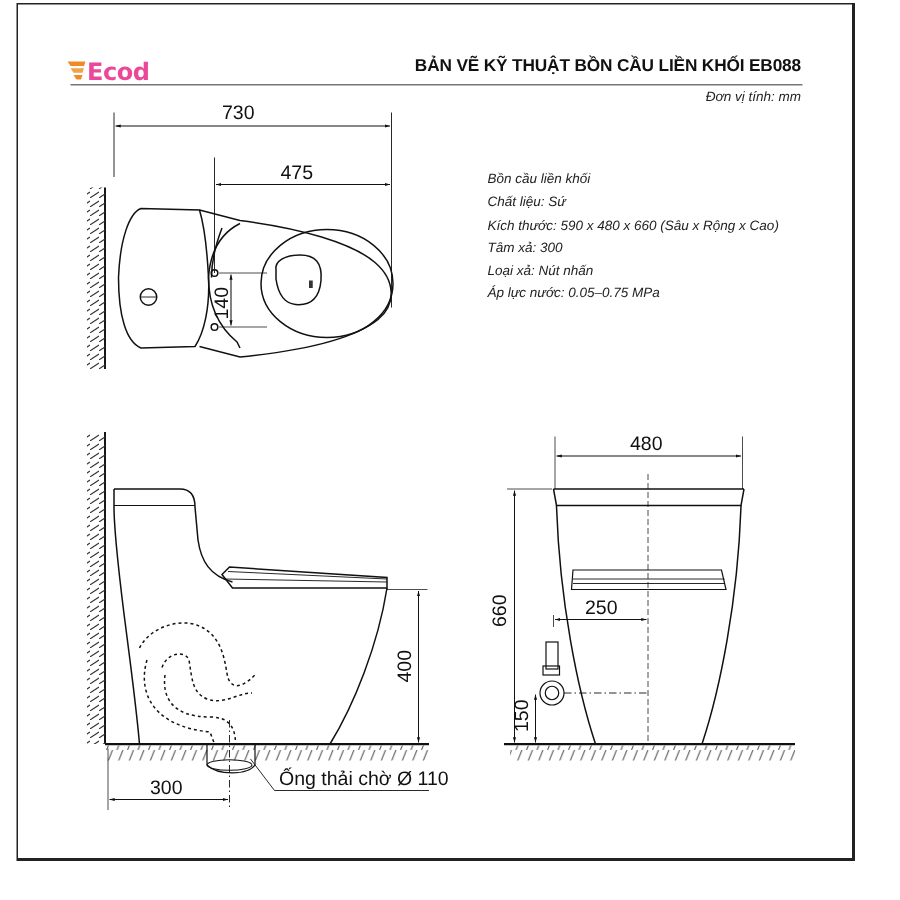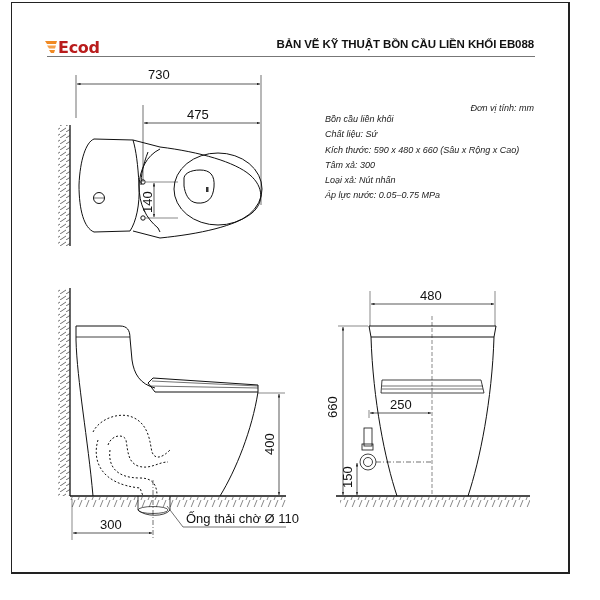--- a/index.html
+++ b/index.html
@@ -1,23 +1,23 @@
 <!DOCTYPE html>
 <html><head>
 <meta charset="utf-8">
 <style>
   html, body { margin:0; padding:0; background:#ffffff; }
   body { width:600px; height:600px; position:relative; overflow:hidden; font-family:"Liberation Sans", sans-serif; color:#111; }
   .frame { position:absolute; left:11px; top:2px; width:559px; height:572px; border:1px solid #222; border-bottom:2px solid #222; border-right:2px solid #222; box-sizing:border-box; }
   .logo { position:absolute; left:45px; top:37px; height:20px; display:flex; align-items:center; }
   .logo-mark { width:12px; height:14px; position:relative; margin-right:1px; }
-  .logo-text { font-family:"DejaVu Sans", sans-serif; font-size:16px; font-weight:bold; color:#b91c1c; letter-spacing:-0.3px; }
+  .logo-text { font-family:"DejaVu Sans", sans-serif; font-size:16px; font-weight:bold; color:#ec4899; letter-spacing:-0.3px; }
   .header-rule { position:absolute; left:47px; top:56px; width:488px; height:1px; background:#777; }
   .title { position:absolute; right:66px; top:38px; font-size:11.5px; font-weight:bold; color:#111; letter-spacing:-0.1px; white-space:nowrap; }
-  .unit { position:absolute; right:66px; top:59px; font-size:9px; font-style:italic; color:#222;margin-top:44px; }
+  .unit { position:absolute; right:66px; top:59px; font-size:9px; font-style:italic; color:#222; }
   .spec-list { position:absolute; left:313px; top:100px; margin:12px; padding:0; list-style:none; }
   .spec-list li { font-size:9px; font-style:italic; color:#222; height:15.3px; line-height:15.3px; white-space:nowrap; }
   svg.drawing { position:absolute; left:0; top:0; }
   .dim { font-family:"Liberation Sans", sans-serif; font-size:13px; fill:#111; }
   .label-pipe { font-family:"Liberation Sans", sans-serif; font-size:13px; fill:#111; }
 </style>
 </head>
 <body>
 
 <div class="frame"></div>

